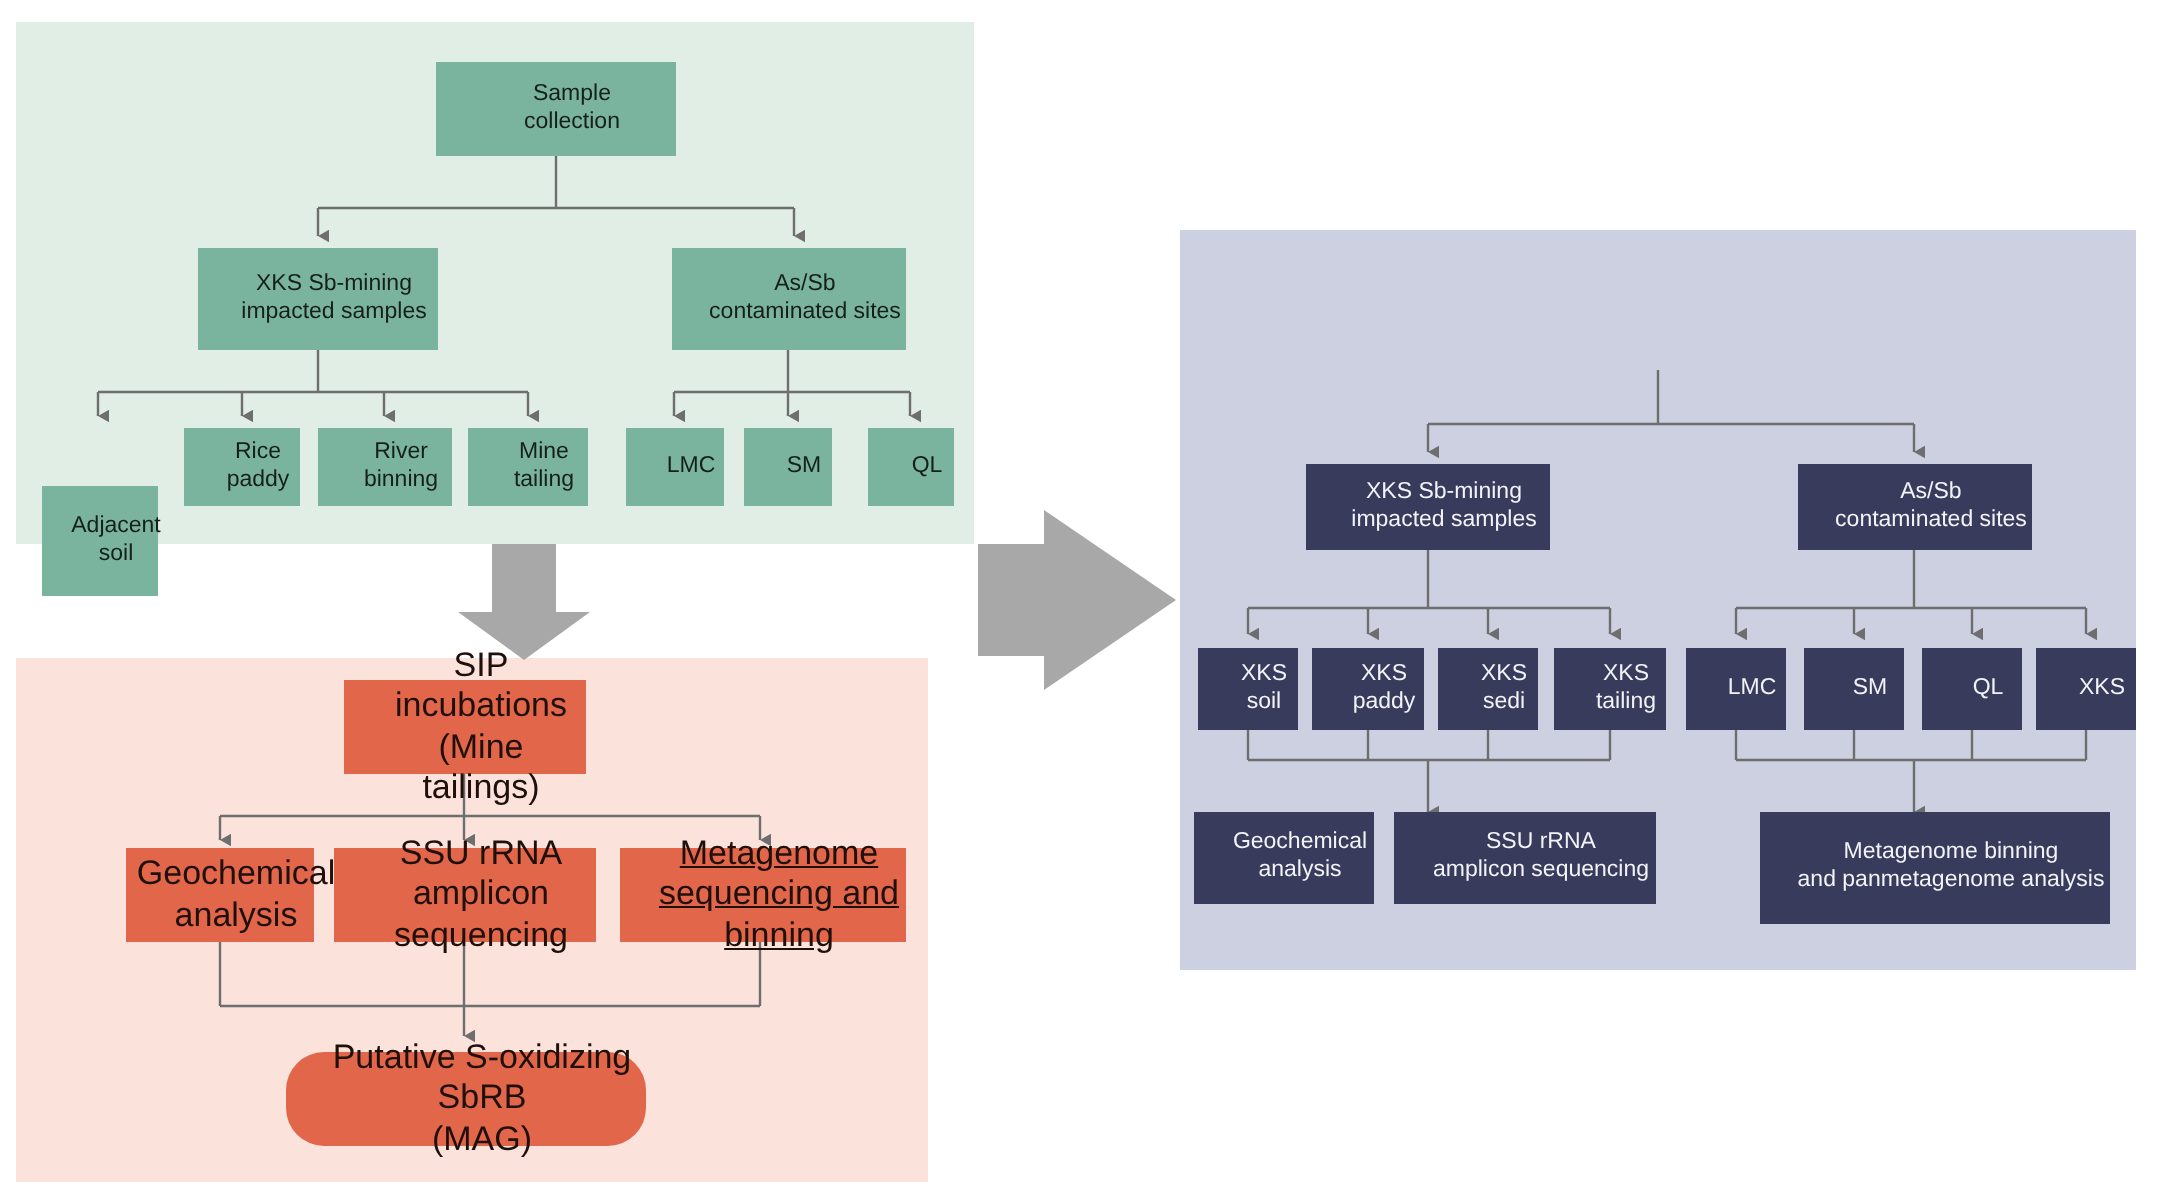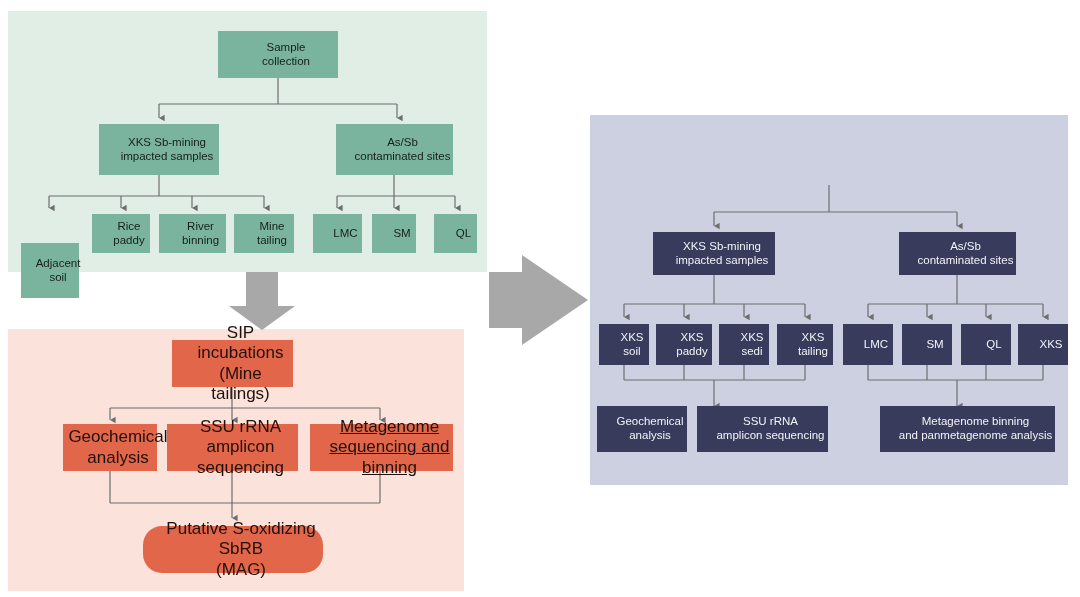--- a/index.html
+++ b/index.html
@@ -223,18 +223,18 @@
   <div class="node blue-node" style="left:597px;top:406px;width:90px;height:46px;">
     <span>Geochemical
 analysis</span>
     </div>
 
   <div class="node blue-node" style="left:697px;top:406px;width:131px;height:46px;">
     <span>SSU rRNA
 amplicon sequencing</span>
     </div>
 
-  <div class="node blue-node" style="left:880px;top:406px;width:175px;height:46px;">
+  <div class="node blue-node" style="left:880px;top:406px;width:175px;height:56px;">
     <span>Metagenome binning
 and panmetagenome analysis</span>
     </div>
 
 </div>
 
 </body></html>

